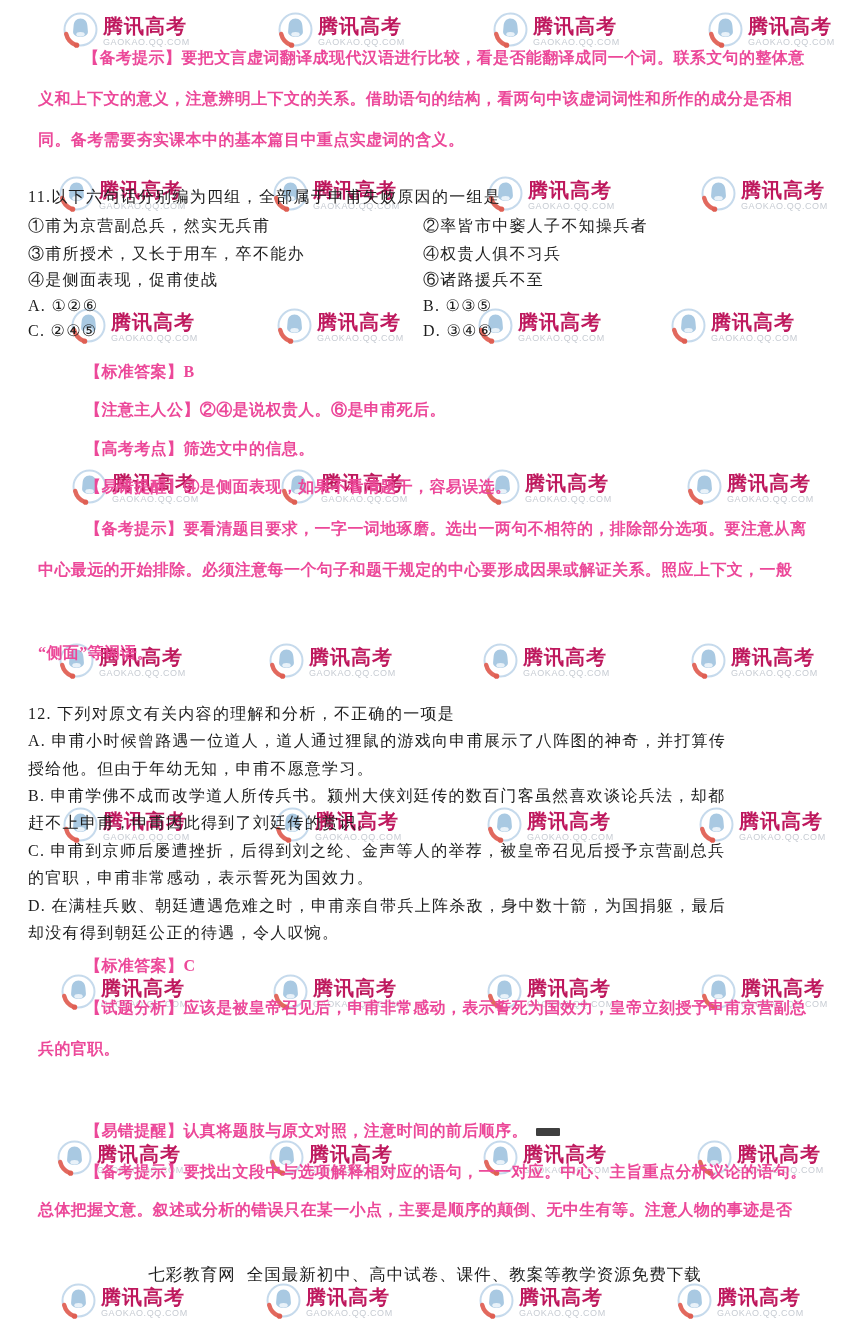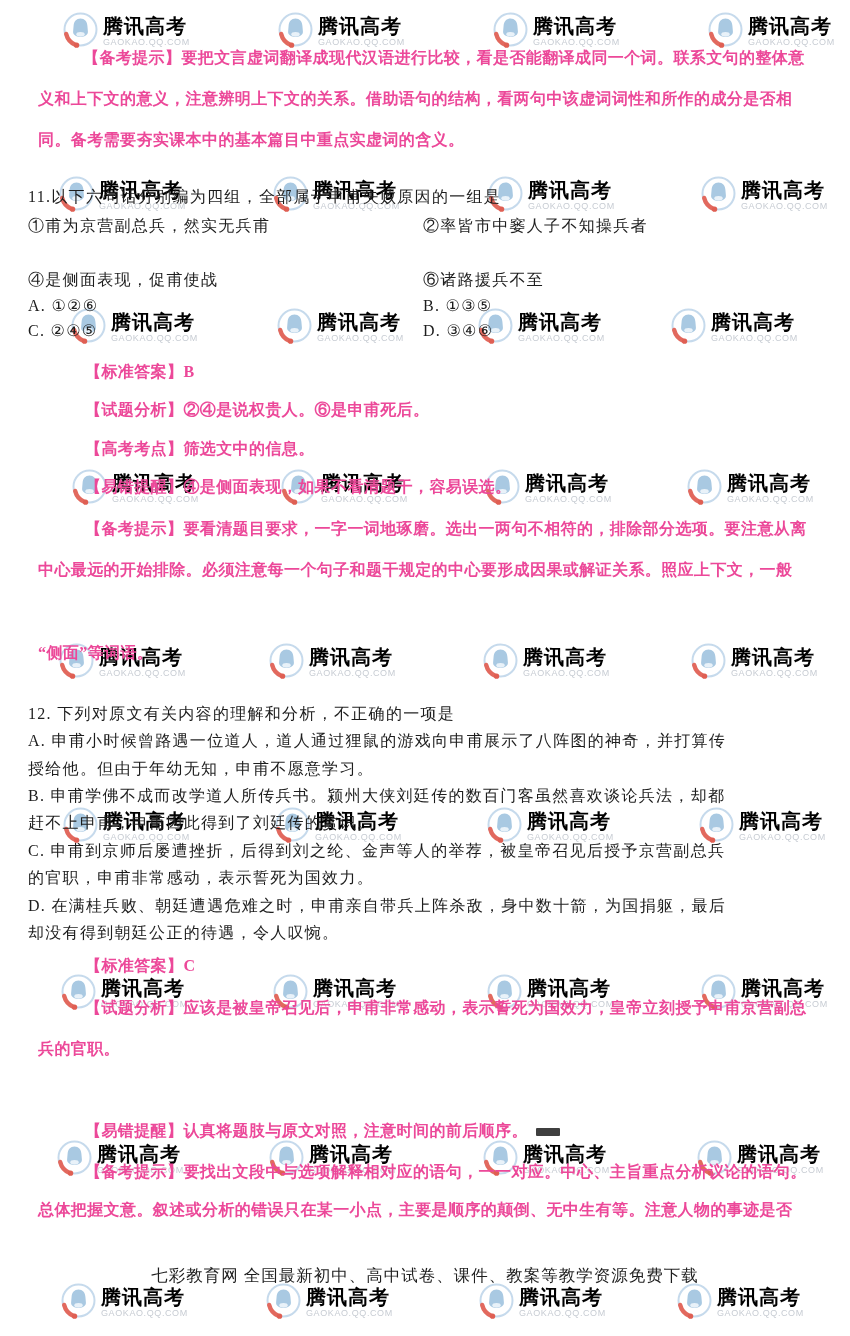--- a/index.html
+++ b/index.html
@@ -6,32 +6,32 @@
   .page{
     position:relative;width:850px;height:1336px;background:#ffffff;overflow:hidden;
     font-family:"Liberation Serif","DejaVu Serif",serif;
   }
   
   .wm{position:absolute;display:flex;align-items:flex-start;z-index:0;}
   .wm-icon{flex:0 0 auto;margin-top:1px;}
   .wm-text{display:flex;flex-direction:column;margin-left:4px;line-height:1;padding-top:6px;}
   .wm-title{
     font-family:"Liberation Sans","DejaVu Sans",sans-serif;
-    font-size:20px;font-weight:bold;color:#000000;letter-spacing:1px;white-space:nowrap;
+    font-size:20px;font-weight:bold;color:#be185d;letter-spacing:1px;white-space:nowrap;
   }
   .wm-sub{
     font-family:"Liberation Sans","DejaVu Sans",sans-serif;
     font-size:9px;color:#c7ccd3;letter-spacing:0.6px;margin-top:2px;white-space:nowrap;
   }
   
   .line{position:absolute;white-space:nowrap;z-index:1;line-height:1.15;}
   .black{color:#1d1d1d;font-size:16px;letter-spacing:1.3px;}
   .red{color:#ec4899;font-weight:bold;font-size:16px;letter-spacing:0.4px;}
   .col2{position:absolute;left:395px;top:0;text-align:right;}
-  .centered{left:0;right:0;text-align:center;white-space:nowrap;}
+  .centered{left:0;right:0;text-align:center;white-space:nowrap;font-family:Liberation Mono, monospace;}
   .smudge{
     display:inline-block;width:24px;height:8px;background:#3f3f3f;
     margin-left:8px;vertical-align:baseline;border-radius:1px;
   }
 </style>
 </head>
 <body>
 
 <div class="page">
 
@@ -509,35 +509,39 @@
   <div class="line red" style="top:49px;left:83px">【备考提示】要把文言虚词翻译成现代汉语进行比较，看是否能翻译成同一个词。联系文句的整体意</div>
   <div class="line red" style="top:90px;left:38px">义和上下文的意义，注意辨明上下文的关系。借助语句的结构，看两句中该虚词词性和所作的成分是否相</div>
   <div class="line red" style="top:131px;left:38px">同。备考需要夯实课本中的基本篇目中重点实虚词的含义。</div>
 
   <div class="line black" style="top:188px;left:28px">11.以下六句话分别编为四组，全部属于申甫失败原因的一组是</div>
 
   <div class="line black" style="top:217px;left:28px">
     <span>①甫为京营副总兵，然实无兵甫</span>
     <span class="col2">②率皆市中窭人子不知操兵者</span>
   </div>
+  <div class="line black" style="top:245px;left:28px">
+    <span>③甫所授术，又长于用车，卒不能办</span>
+    <span class="col2">④权贵人俱不习兵</span>
+  </div>
   <div class="line black" style="top:271px;left:28px">
     <span>④是侧面表现，促甫使战</span>
     <span class="col2">⑥诸路援兵不至</span>
   </div>
   <div class="line black" style="top:297px;left:28px">
     <span>A. ①②⑥</span>
     <span class="col2">B. ①③⑤</span>
   </div>
   <div class="line black" style="top:322px;left:28px">
     <span>C. ②④⑤</span>
     <span class="col2">D. ③④⑥</span>
   </div>
 
   <div class="line red" style="top:363px;left:85px">【标准答案】B</div>
-  <div class="line red" style="top:401px;left:85px">【试题分析】②④是说权贵人。⑥是申甫死后。</div>
+  <div class="line red" style="top:401px;left:85px">【注意主人公】②④是说权贵人。⑥是申甫死后。</div>
   <div class="line red" style="top:440px;left:85px">【高考考点】筛选文中的信息。</div>
   <div class="line red" style="top:478px;left:85px">【易错提醒】④是侧面表现，如果不看清题干，容易误选。</div>
 
   <div class="line red" style="top:520px;left:85px">【备考提示】要看清题目要求，一字一词地琢磨。选出一两句不相符的，排除部分选项。要注意从离</div>
   <div class="line red" style="top:561px;left:38px">中心最远的开始排除。必须注意每一个句子和题干规定的中心要形成因果或解证关系。照应上下文，一般</div>
   <div class="line red" style="top:644px;left:38px">“侧面”等词语。</div>
 
   <div class="line black" style="top:705px;left:28px">12. 下列对原文有关内容的理解和分析，不正确的一项是</div>
   <div class="line black" style="top:732px;left:28px">A. 申甫小时候曾路遇一位道人，道人通过狸鼠的游戏向申甫展示了八阵图的神奇，并打算传</div>
   <div class="line black" style="top:760px;left:28px">授给他。但由于年幼无知，申甫不愿意学习。</div>

